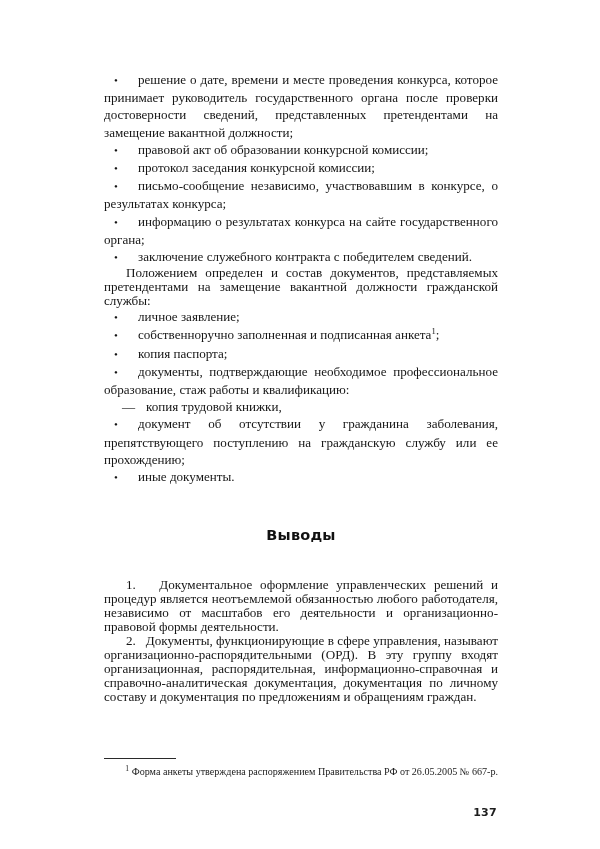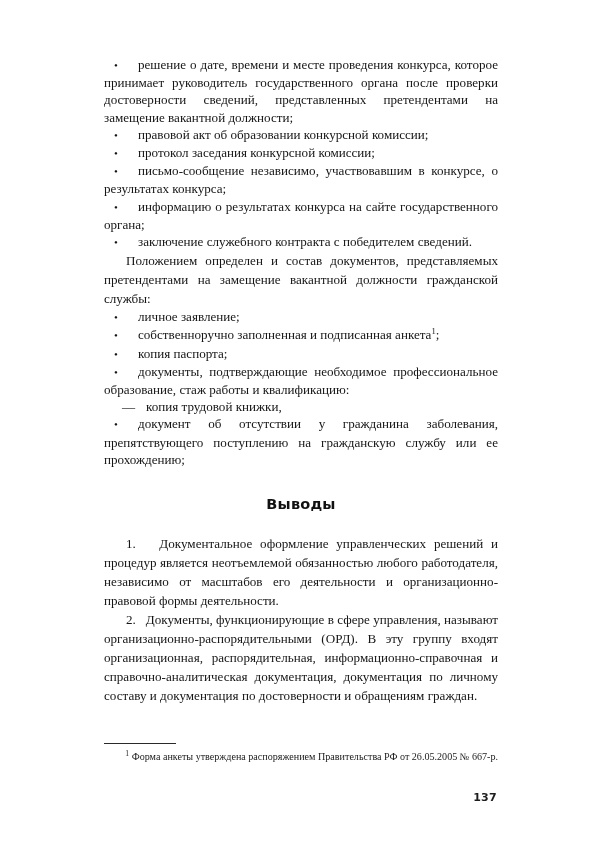--- a/index.html
+++ b/index.html
@@ -11,34 +11,34 @@
     width: 600px;
     height: 849px;
     position: relative;
     font-family: "Liberation Serif", "DejaVu Serif", serif;
     color: #1a1a1a;
     overflow: hidden;
   }
   .page {
     position: absolute;
     left: 0;
-    top: 1px;
+    top: 16px;
     width: 600px;
     height: 692px;
     background: #ffffff;
   }
   .content {
     position: absolute;
     left: 104px;
     top: 55px;
     width: 394px;
   }
   .para {
     font-size: 13.1px;
-    line-height: 19px;
+    line-height: 14px;
     text-align: justify;
     text-justify: inter-word;
     margin: 0;
     hyphens: manual;
     color: #151515;
   }
   .para.indent {
     text-indent: 22px;
   }
   
@@ -71,21 +71,21 @@
     vertical-align: super;
     line-height: 0;
   }
   .heading {
     text-align: center;
     font-family: "DejaVu Sans", "Liberation Sans", sans-serif;
     font-weight: bold;
     font-size: 14.5px;
     letter-spacing: 0.2px;
     color: #111111;
-    margin: 0;
+    margin: 13px;
   }
   .spacer-lg { height: 28px; }
   .spacer-md { height: 22px; }
 
   .footnote-zone {
     position: absolute;
     left: 104px;
     top: 742px;
     width: 394px;
   }
@@ -149,30 +149,31 @@
 
     <div class="li"><span class="marker">•</span><span class="body">копия паспорта;</span></div>
 
     <div class="li"><span class="marker">•</span><span class="body">документы, подтверждающие необходимое профессиональное образование, стаж работы и квалификацию:</span></div>
 
     <div class="li"><span class="marker dash">—</span><span class="body">копия трудовой книжки,</span></div>
 
 
     <div class="li"><span class="marker">•</span><span class="body">документ об отсутствии у гражданина заболевания, препятствующего поступлению на гражданскую службу или ее прохождению;</span></div>
 
+    <div class="li"><span class="marker">•</span><span class="body">иные документы.</span></div>
 
     <div class="spacer-lg"></div>
 
     <h2 class="heading">Выводы</h2>
 
     <div class="spacer-md"></div>
 
     <p class="para indent"><span>1.</span>&nbsp;&nbsp;&nbsp;<span>Документальное оформление управленческих решений и процедур является неотъемлемой обязанностью любого работодателя, независимо от масштабов его деятельности и организационно-правовой формы деятельности.</span></p>
 
-    <p class="para indent"><span>2.</span>&nbsp;&nbsp;&nbsp;<span>Документы, функционирующие в сфере управления, называют организационно-распорядительными (ОРД). В эту группу входят организационная, распорядительная, информационно-справочная и справочно-аналитическая документация, документация по личному составу и документация по достоверности и обращениям граждан.</span></p>
+    <p class="para indent"><span>2.</span>&nbsp;&nbsp;&nbsp;<span>Документы, функционирующие в сфере управления, называют организационно-распорядительными (ОРД). В эту группу входят организационная, распорядительная, информационно-справочная и справочно-аналитическая документация, документация по личному составу и документация по предложениям и обращениям граждан.</span></p>
 
   </div>
 
   <div class="footnote-zone">
     <div class="footnote-rule"></div>
     <p class="footnote"><span class="fnum">1</span>&nbsp;<span>Форма анкеты утверждена распоряжением Правительства РФ от 26.05.2005 № 667-р.</span></p>
   </div>
 
   <div class="page-number">137</div>
 

